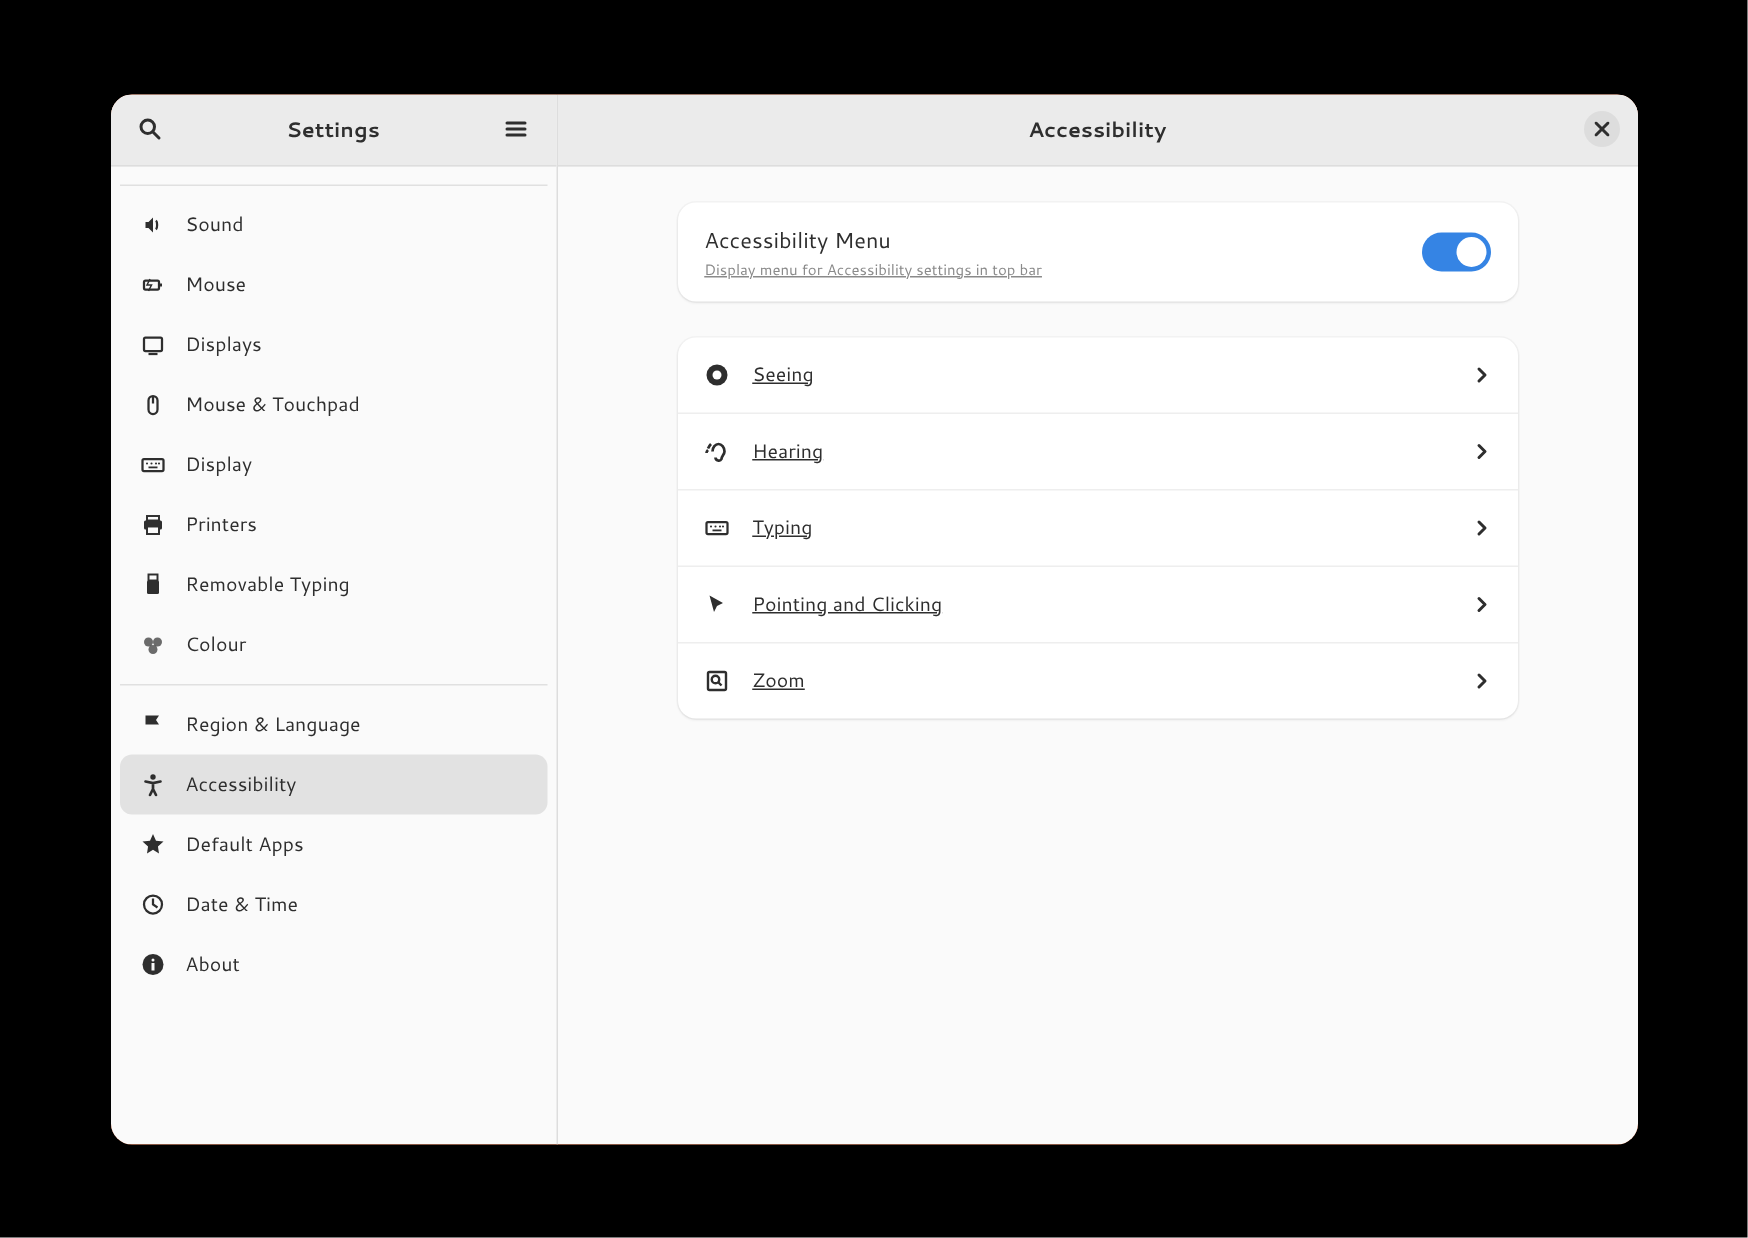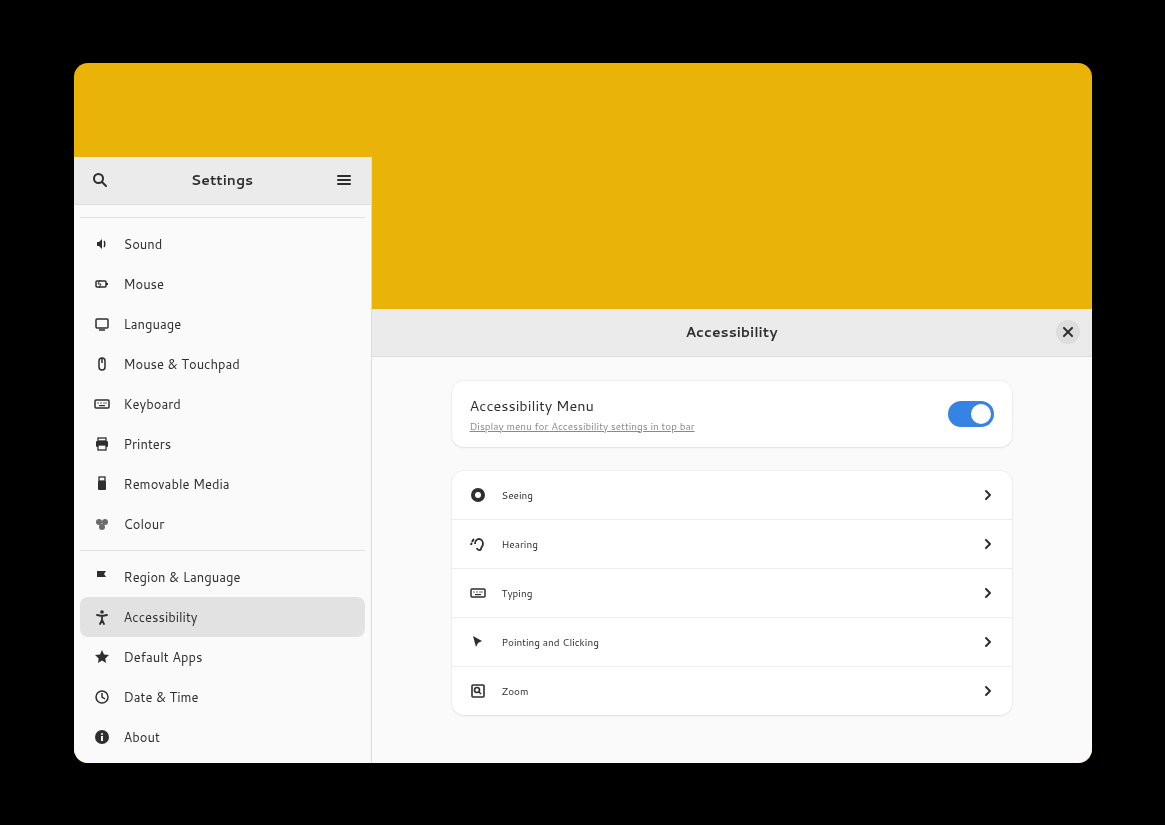--- a/index.html
+++ b/index.html
@@ -12,27 +12,26 @@
       background: #000;
       width: 1165px;
       height: 825px;
       display: flex;
       align-items: center;
       justify-content: center;
     }
     .window {
       width: 1018px;
       height: 700px;
-      background: #eab308;
+      background: #c2410c;
       border-radius: 14px;
       display: flex;
       overflow: hidden;
       box-shadow: 0 10px 40px rgba(0,0,0,0.5);
       position: relative;
-      align-items: flex-end;
     }
     .sidebar {
       width: 300px;
       background: #fafafa;
       border-right: 1px solid #ddd;
       display: flex;
       flex-direction: column;
     }
     .sidebar-header {
       height: 48px;
@@ -193,22 +192,23 @@
     }
     .list-row .row-icon {
       width: 16px;
       height: 16px;
       display: flex;
       align-items: center;
       justify-content: center;
       color: #2e2e2e;
     }
     .list-row .row-label {
-      font-size: 10px;
-      color: #2e2e2e;
+      font-size: 13px;
+      color: #2e2e2e;
+      text-decoration: underline;
     }
     .chevron {
       color: #2e2e2e;
     }
     svg {
       display: block;
     }
   </style>
 </head>
 <body>
@@ -257,21 +257,21 @@
           </span>
         <span>Mouse</span>
       </div>
       <div class="sidebar-item">
         <span class="side-icon">
             <svg width="16" height="16" viewBox="0 0 16 16" fill="none" stroke="currentColor" stroke-width="1.5">
               <rect x="2" y="3" width="12" height="9" rx="1"></rect>
               <line x1="5" y1="14" x2="11" y2="14"></line>
             </svg>
           </span>
-        <span>Language</span>
+        <span>Displays</span>
       </div>
       <div class="sidebar-item">
         <span class="side-icon">
             <svg width="16" height="16" viewBox="0 0 16 16" fill="none" stroke="currentColor" stroke-width="1.5">
               <rect x="5" y="2" width="6" height="12" rx="3"></rect>
               <line x1="8" y1="2" x2="8" y2="7"></line>
             </svg>
           </span>
         <span>Mouse &amp; Touchpad</span>
       </div>
@@ -279,40 +279,40 @@
         <span class="side-icon">
             <svg width="16" height="16" viewBox="0 0 16 16" fill="currentColor">
               <rect x="1" y="4" width="14" height="8" rx="1" fill="none" stroke="currentColor" stroke-width="1.5"></rect>
               <circle cx="4" cy="7" r="0.7"></circle>
               <circle cx="7" cy="7" r="0.7"></circle>
               <circle cx="10" cy="7" r="0.7"></circle>
               <circle cx="12" cy="7" r="0.7"></circle>
               <rect x="5" y="9" width="6" height="1.2"></rect>
             </svg>
           </span>
-        <span>Keyboard</span>
+        <span>Display</span>
       </div>
       <div class="sidebar-item">
         <span class="side-icon">
             <svg width="16" height="16" viewBox="0 0 16 16" fill="currentColor">
               <rect x="4" y="2" width="8" height="3" fill="none" stroke="currentColor" stroke-width="1.3"></rect>
               <rect x="2" y="5" width="12" height="6" rx="1"></rect>
               <rect x="4" y="9" width="8" height="5" fill="#fafafa" stroke="currentColor" stroke-width="1.3"></rect>
             </svg>
           </span>
         <span>Printers</span>
       </div>
       <div class="sidebar-item">
         <span class="side-icon">
             <svg width="16" height="16" viewBox="0 0 16 16" fill="currentColor">
               <rect x="5" y="1" width="6" height="4" fill="none" stroke="currentColor" stroke-width="1.3"></rect>
               <rect x="4" y="5" width="8" height="9" rx="1"></rect>
             </svg>
           </span>
-        <span>Removable Media</span>
+        <span>Removable Typing</span>
       </div>
       <div class="sidebar-item">
         <span class="side-icon">
             <svg width="16" height="16" viewBox="0 0 16 16" fill="currentColor">
               <circle cx="5" cy="6" r="3" opacity="0.7"></circle>
               <circle cx="11" cy="6" r="3" opacity="0.7"></circle>
               <circle cx="8" cy="11" r="3" opacity="0.7"></circle>
             </svg>
           </span>
         <span>Colour</span>

